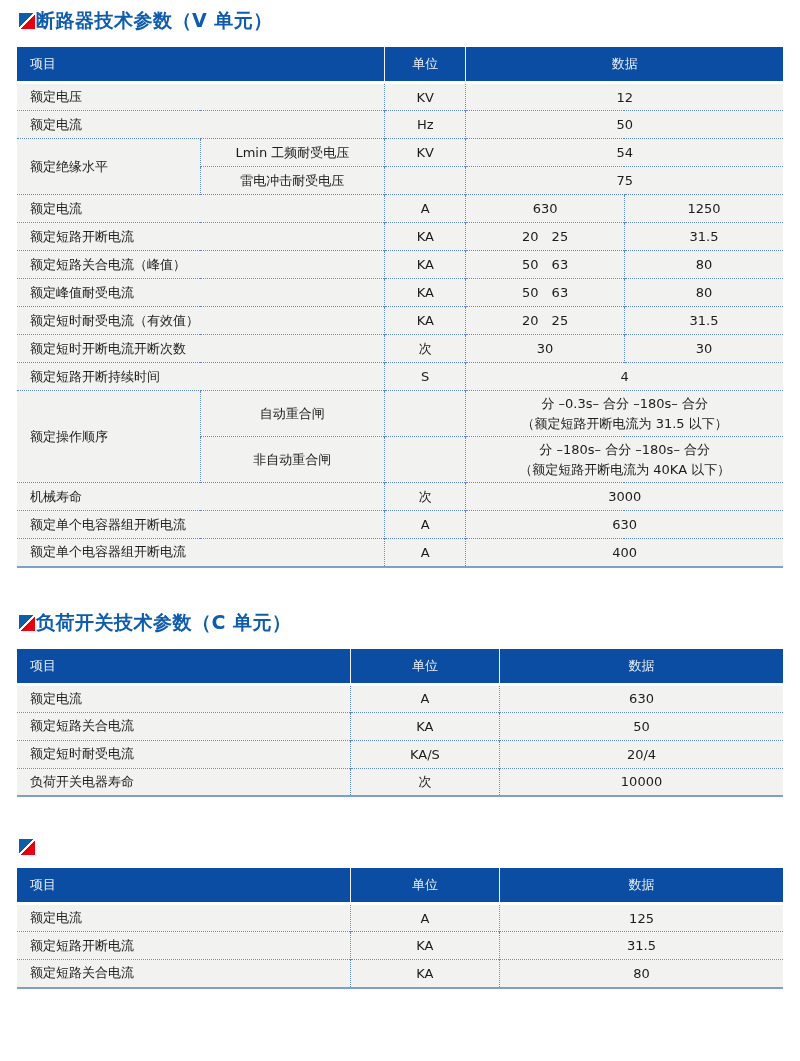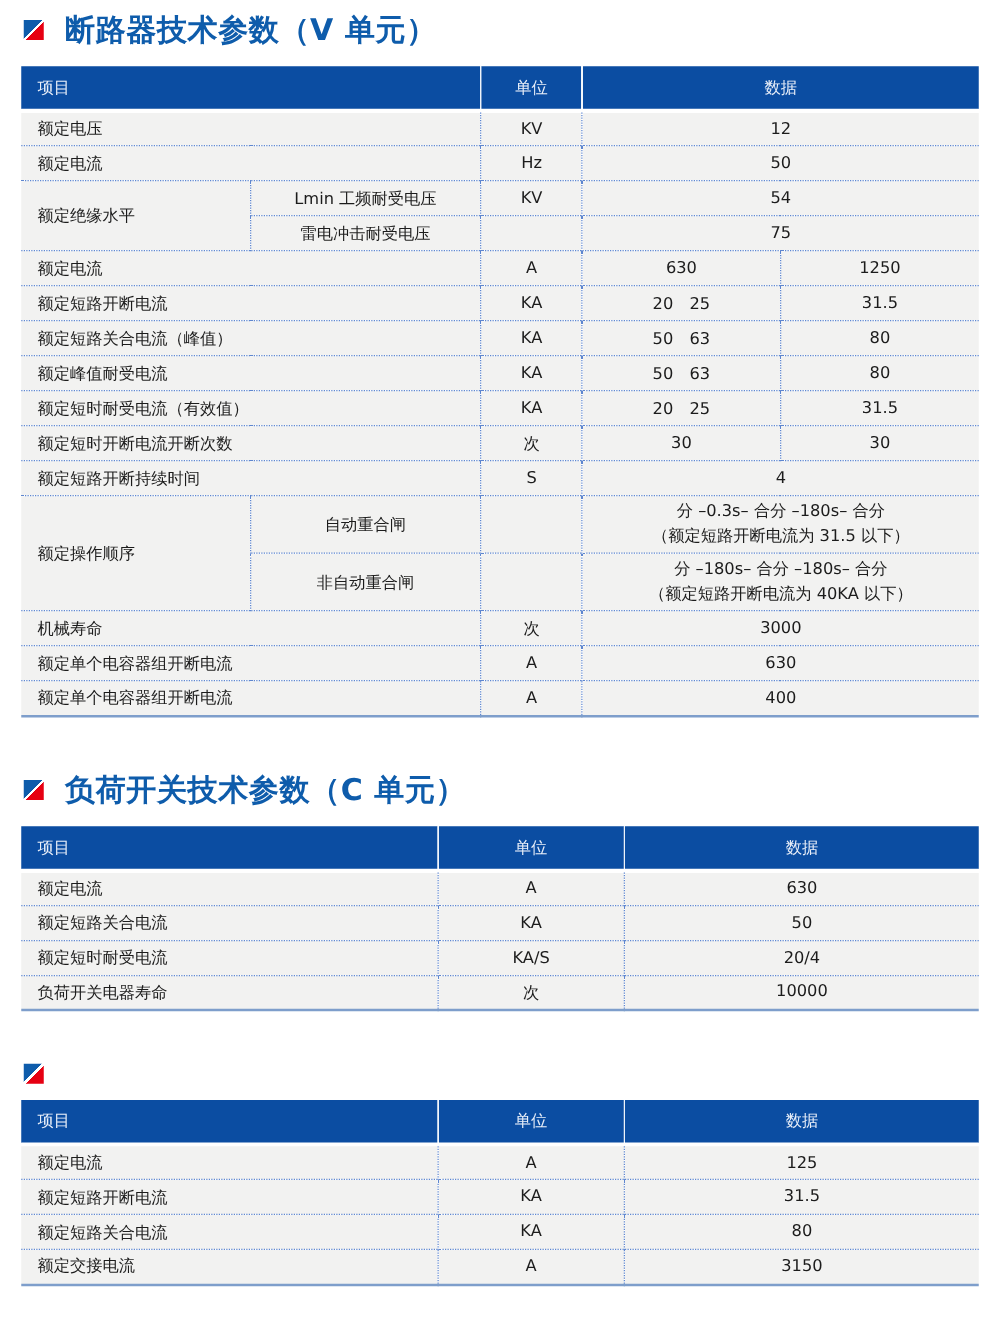--- a/index.html
+++ b/index.html
@@ -6,23 +6,23 @@
   body {
     width:800px; height:1061px;
     font-family:"DejaVu Sans","Liberation Sans",sans-serif;
     color:#1c1c1c;
   }
   .page { box-sizing:border-box; padding:8px 17px 0 17px; }
 
   .section + .section { margin-top:42px; }
 
   .sec-title {
-    display:flex; align-items:center; gap:17px;
+    display:flex; align-items:center; gap:1px;
     margin:0 0 13px 2px;
-    color:#0e5cab; font-size:24px; font-weight:700; letter-spacing:.5px;
+    color:#0e5cab; font-size:19px; font-weight:700; letter-spacing:.5px;
   }
   .marker {
     width:16px; height:16px; flex:none;
     background:linear-gradient(135deg,#0e5cab 0%,#0e5cab 46%,#ffffff 46%,#ffffff 54%,#e60012 54%,#e60012 100%);
   }
 
   table.spec-table {
     width:100%; border-collapse:collapse; table-layout:fixed;
     border-bottom:2px solid #7e9ecb;
   }
@@ -238,22 +238,17 @@
           <tr style="height: 28px;">
             <td class="item">额定短路开断电流</td>
             <td class="unit v">KA</td>
             <td class="data v">31.5</td>
           </tr>
           <tr style="height: 28px;">
             <td class="item">额定短路关合电流</td>
             <td class="unit v">KA</td>
             <td class="data v">80</td>
           </tr>
-          <tr style="height: 28px;">
-            <td class="item">额定交接电流</td>
-            <td class="unit v">A</td>
-            <td class="data v">3150</td>
-          </tr>
         </tbody>
       </table>
   </section>
 
 </div>
 
 </body></html>

